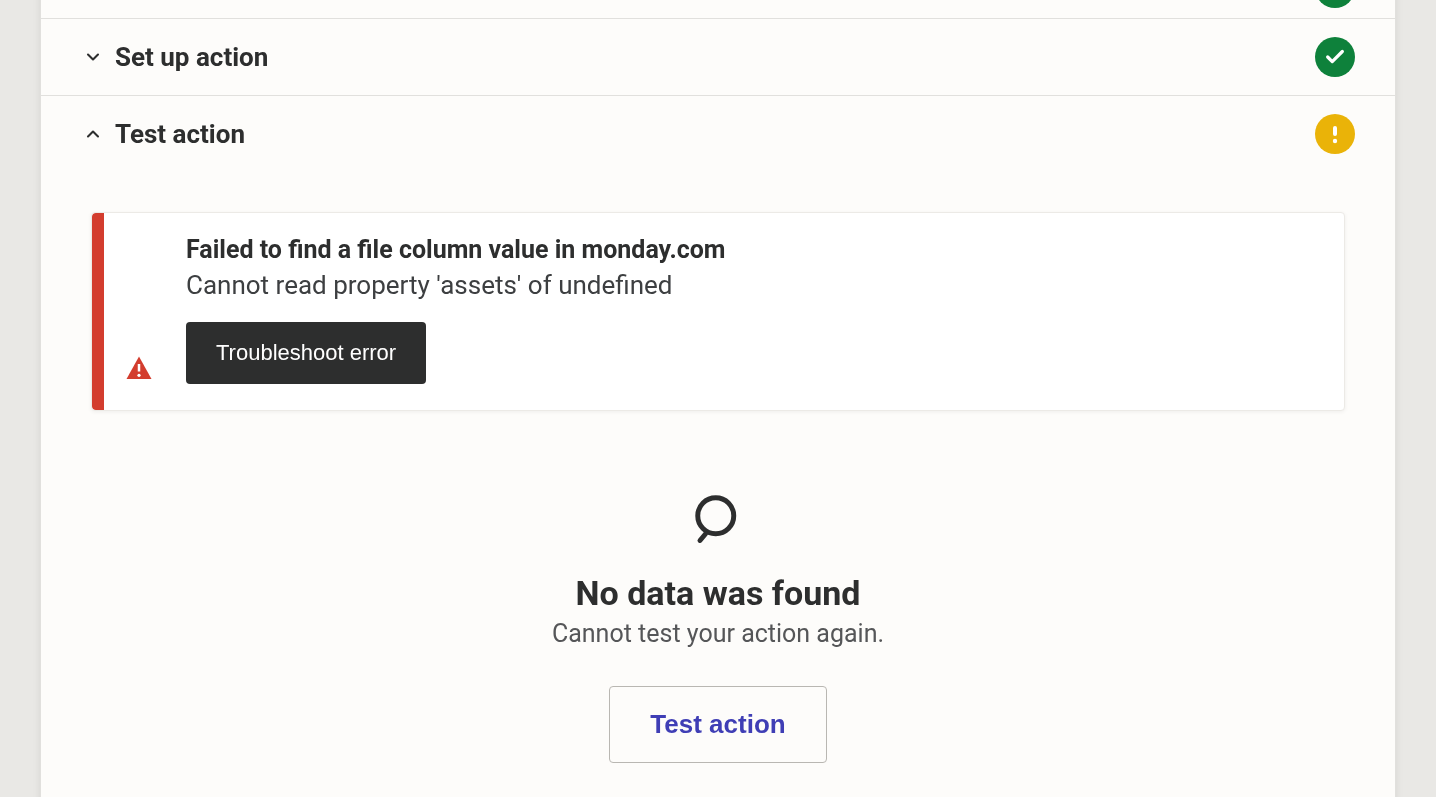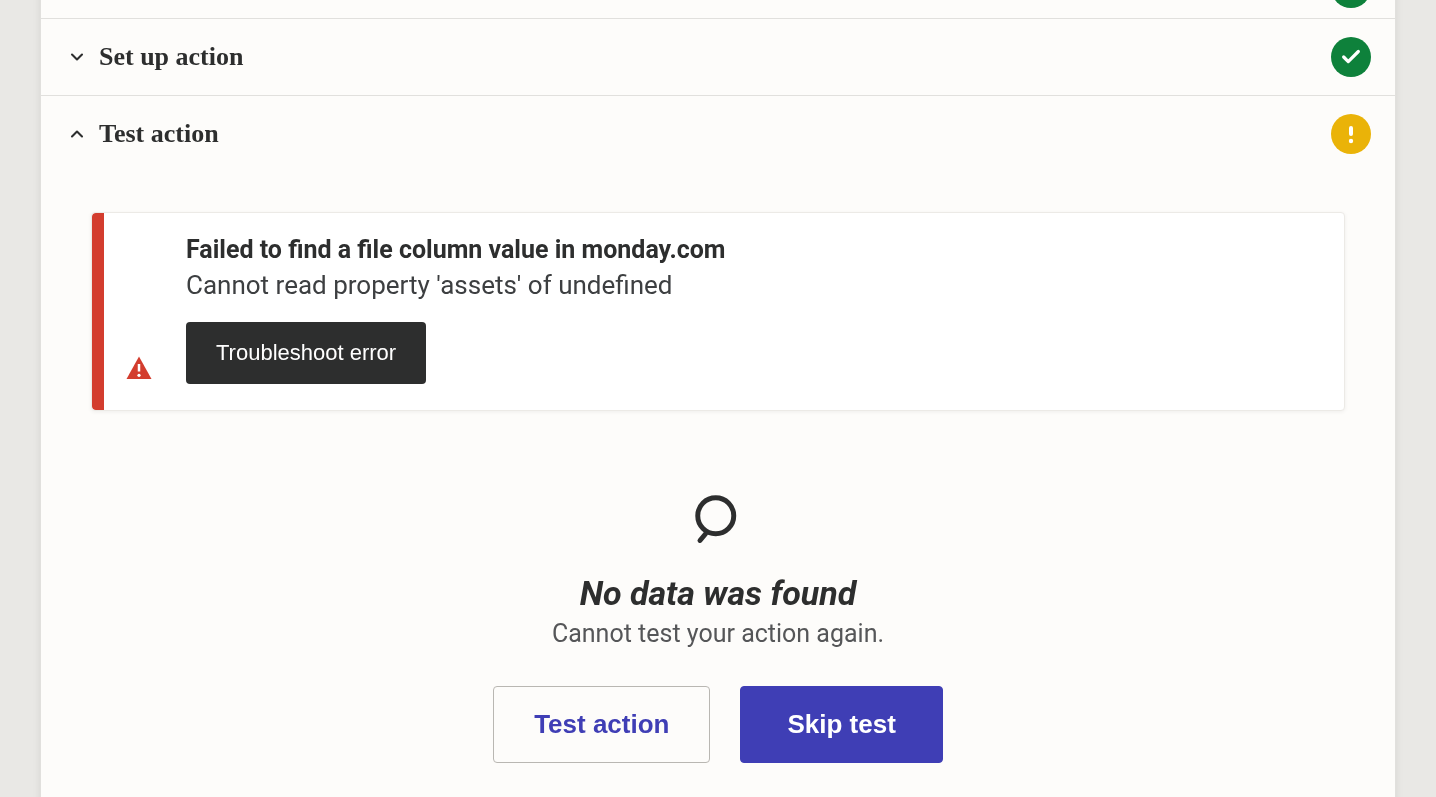--- a/index.html
+++ b/index.html
@@ -15,23 +15,22 @@
     border-left: 1px solid #e1e0dd;
     border-right: 1px solid #e1e0dd;
     border-bottom: 1px solid #e1e0dd;
     min-height: 100%;
     box-shadow: 0 0 8px rgba(0,0,0,0.08);
   }
   .section {
     border-top: 1px solid #e1e0dd;
     display: flex;
     align-items: center;
-    padding: 18px 24px;
-    cursor: pointer;
-    font-family: Liberation Serif, serif;
+    padding: 18px 40px;
+    cursor: pointer;
   }
   .section.first { border-top: none; padding-top: 0; padding-bottom: 10px; min-height: 0; }
   .section .chev {
     width: 24px; height: 24px;
     display: flex; align-items: center; justify-content: center;
     color: #2d2e2e;
     margin-right: 10px;
     flex-shrink: 0;
   }
   .section .title {
@@ -107,21 +106,20 @@
   .nodata .mag {
     display: inline-block;
     margin-bottom: 24px;
     color: #2d2e2e;
   }
   .nodata h2 {
     font-size: 34px;
     font-weight: 700;
     color: #2d2e2e;
     margin-bottom: 6px;
-    font-style: italic;
   }
   .nodata p {
     font-size: 25px;
     color: #555658;
     margin-bottom: 38px;
   }
   .btn-row {
     display: flex;
     justify-content: center;
     gap: 30px;
@@ -213,19 +211,18 @@
       <span class="mag">
         <svg width="54" height="54" viewBox="0 0 24 24" fill="none" stroke="currentColor" stroke-width="2.2" stroke-linecap="round" stroke-linejoin="round">
             <circle cx="11" cy="11" r="8"></circle>
             <line x1="4" y1="22" x2="6.5" y2="19"></line>
           </svg>
       </span>
       <h2>No data was found</h2>
       <p>Cannot test your action again.</p>
       <div class="btn-row">
         <button class="btn-outline">Test action</button>
-        <button class="btn-primary">Skip test</button>
       </div>
     </div>
 
   </div>
 
 </div>
 
 </body></html>

